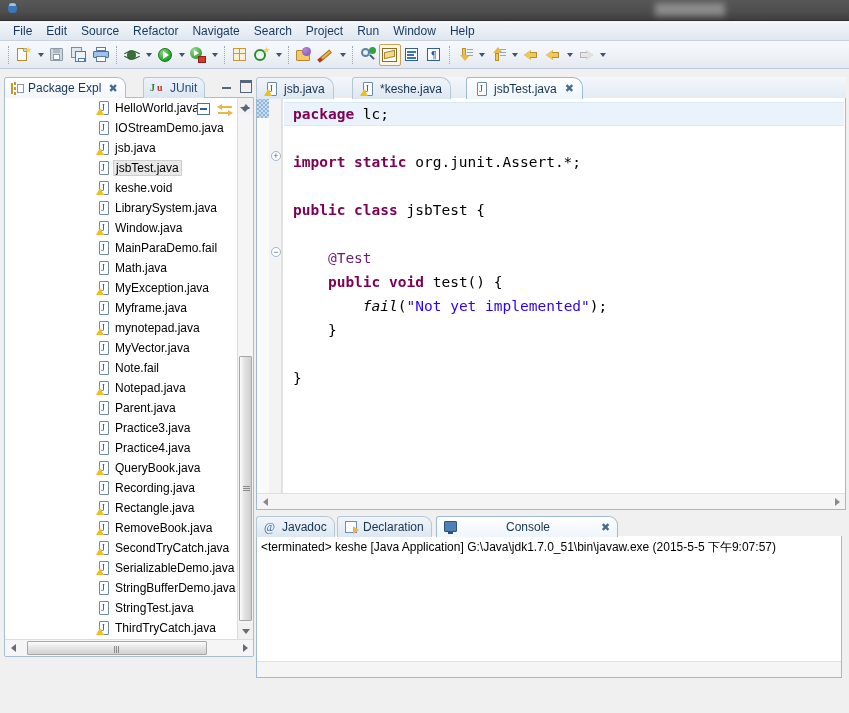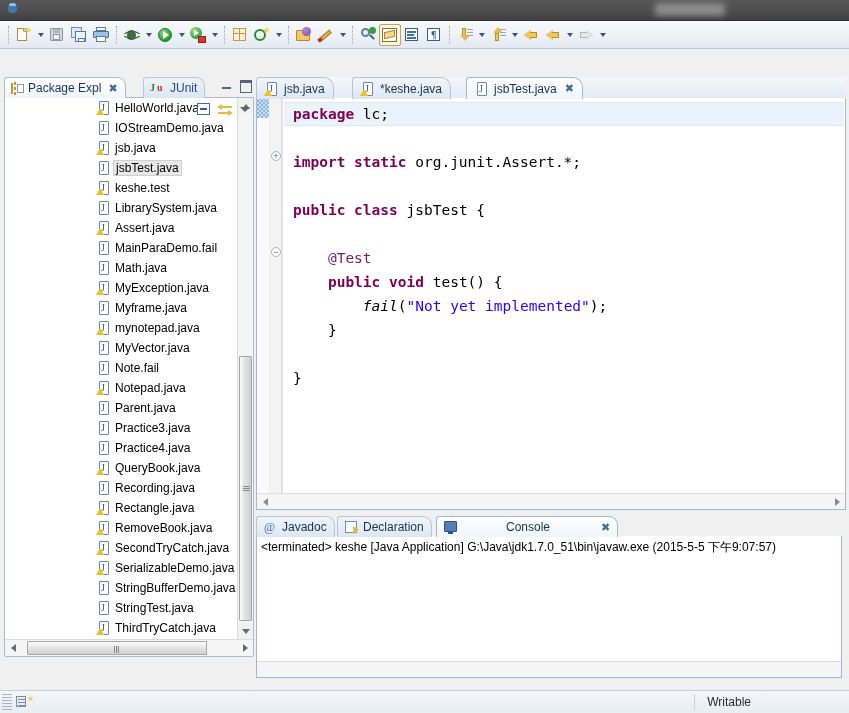--- a/index.html
+++ b/index.html
@@ -418,20 +418,32 @@
 <div class="app">
 
   <div class="titlebar">
     <div class="title-icon">
       <div class="steam"></div>
         <div class="cup"></div>
     </div>
     <div class="title-blur"></div>
   </div>
 
+  <div class="menubar">
+    <div class="menu-item">File</div>
+    <div class="menu-item">Edit</div>
+    <div class="menu-item">Source</div>
+    <div class="menu-item">Refactor</div>
+    <div class="menu-item">Navigate</div>
+    <div class="menu-item">Search</div>
+    <div class="menu-item">Project</div>
+    <div class="menu-item">Run</div>
+    <div class="menu-item">Window</div>
+    <div class="menu-item">Help</div>
+  </div>
 
   <div class="toolbar">
     <div class="tb-sep"></div>
 
     <div class="tb-btn">
       <span class="ic ic-newfile">
         <span class="pg"></span>
           <span class="fold"></span>
           <span class="star"></span>
       </span>
@@ -695,35 +707,35 @@
                 <span class="b"></span>
                 <span class="j">J</span>
               </span>
               <span class="lbl">jsbTest.java</span>
             </div>
             <div class="tree-row">
               <span class="ic-java warn">
                 <span class="b"></span>
                 <span class="j">J</span>
               </span>
-              <span class="lbl">keshe.test</span>
+              <span class="lbl">keshe.void</span>
             </div>
             <div class="tree-row">
               <span class="ic-java">
                 <span class="b"></span>
                 <span class="j">J</span>
               </span>
               <span class="lbl">LibrarySystem.java</span>
             </div>
             <div class="tree-row">
               <span class="ic-java warn">
                 <span class="b"></span>
                 <span class="j">J</span>
               </span>
-              <span class="lbl">Assert.java</span>
+              <span class="lbl">Window.java</span>
             </div>
             <div class="tree-row">
               <span class="ic-java">
                 <span class="b"></span>
                 <span class="j">J</span>
               </span>
               <span class="lbl">MainParaDemo.fail</span>
             </div>
             <div class="tree-row">
               <span class="ic-java">
@@ -953,29 +965,14 @@
           </div>
         </div>
         <div class="console-body">
           <div class="console-line">&lt;terminated&gt; keshe [Java Application] G:\Java\jdk1.7.0_51\bin\javaw.exe (2015-5-5 下午9:07:57)</div>
           <div class="console-hs"></div>
         </div>
       </div>
     </div>
   </div>
 
-  <div class="statusbar">
-    <div class="sb-handle"></div>
-    <div class="sb-icon">
-      <span class="bk">
-          <i style="top:2px"></i>
-          <i style="top:5px"></i>
-          <i style="top:8px"></i>
-        </span>
-      <span class="st"></span>
-    </div>
-    <div class="sb-spacer"></div>
-    <div class="sb-sep"></div>
-    <div class="sb-cell">Writable</div>
-    <div style="width:90px"></div>
-  </div>
 
 </div>
 
 </body></html>

